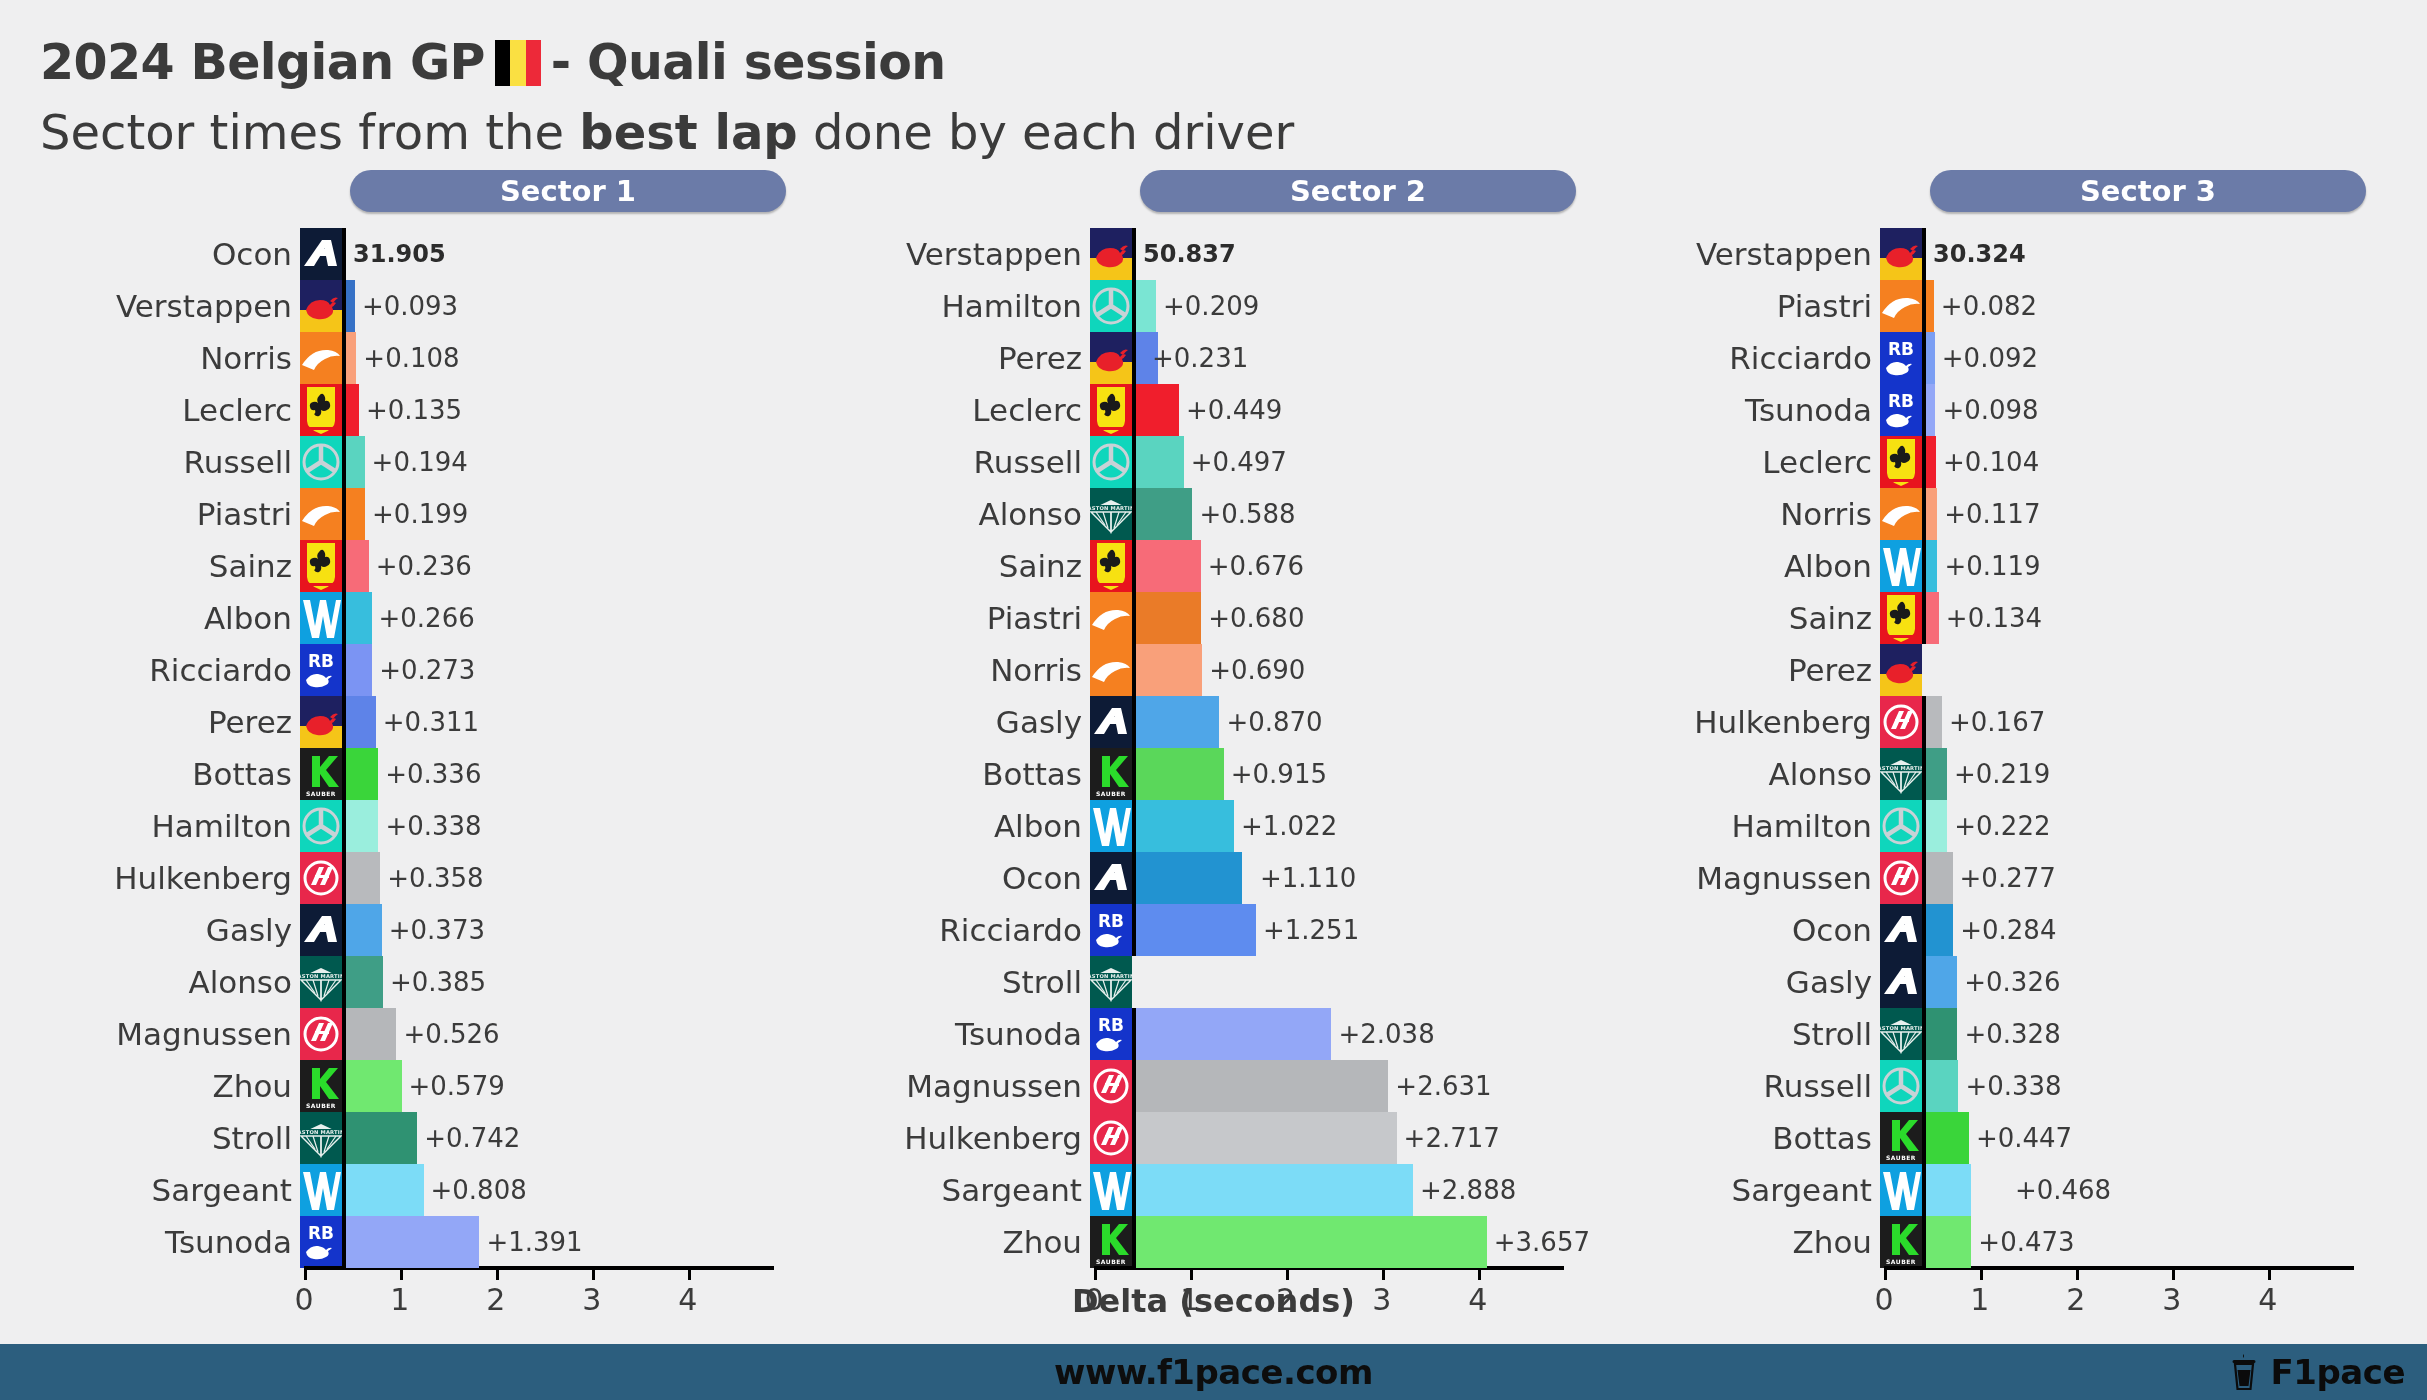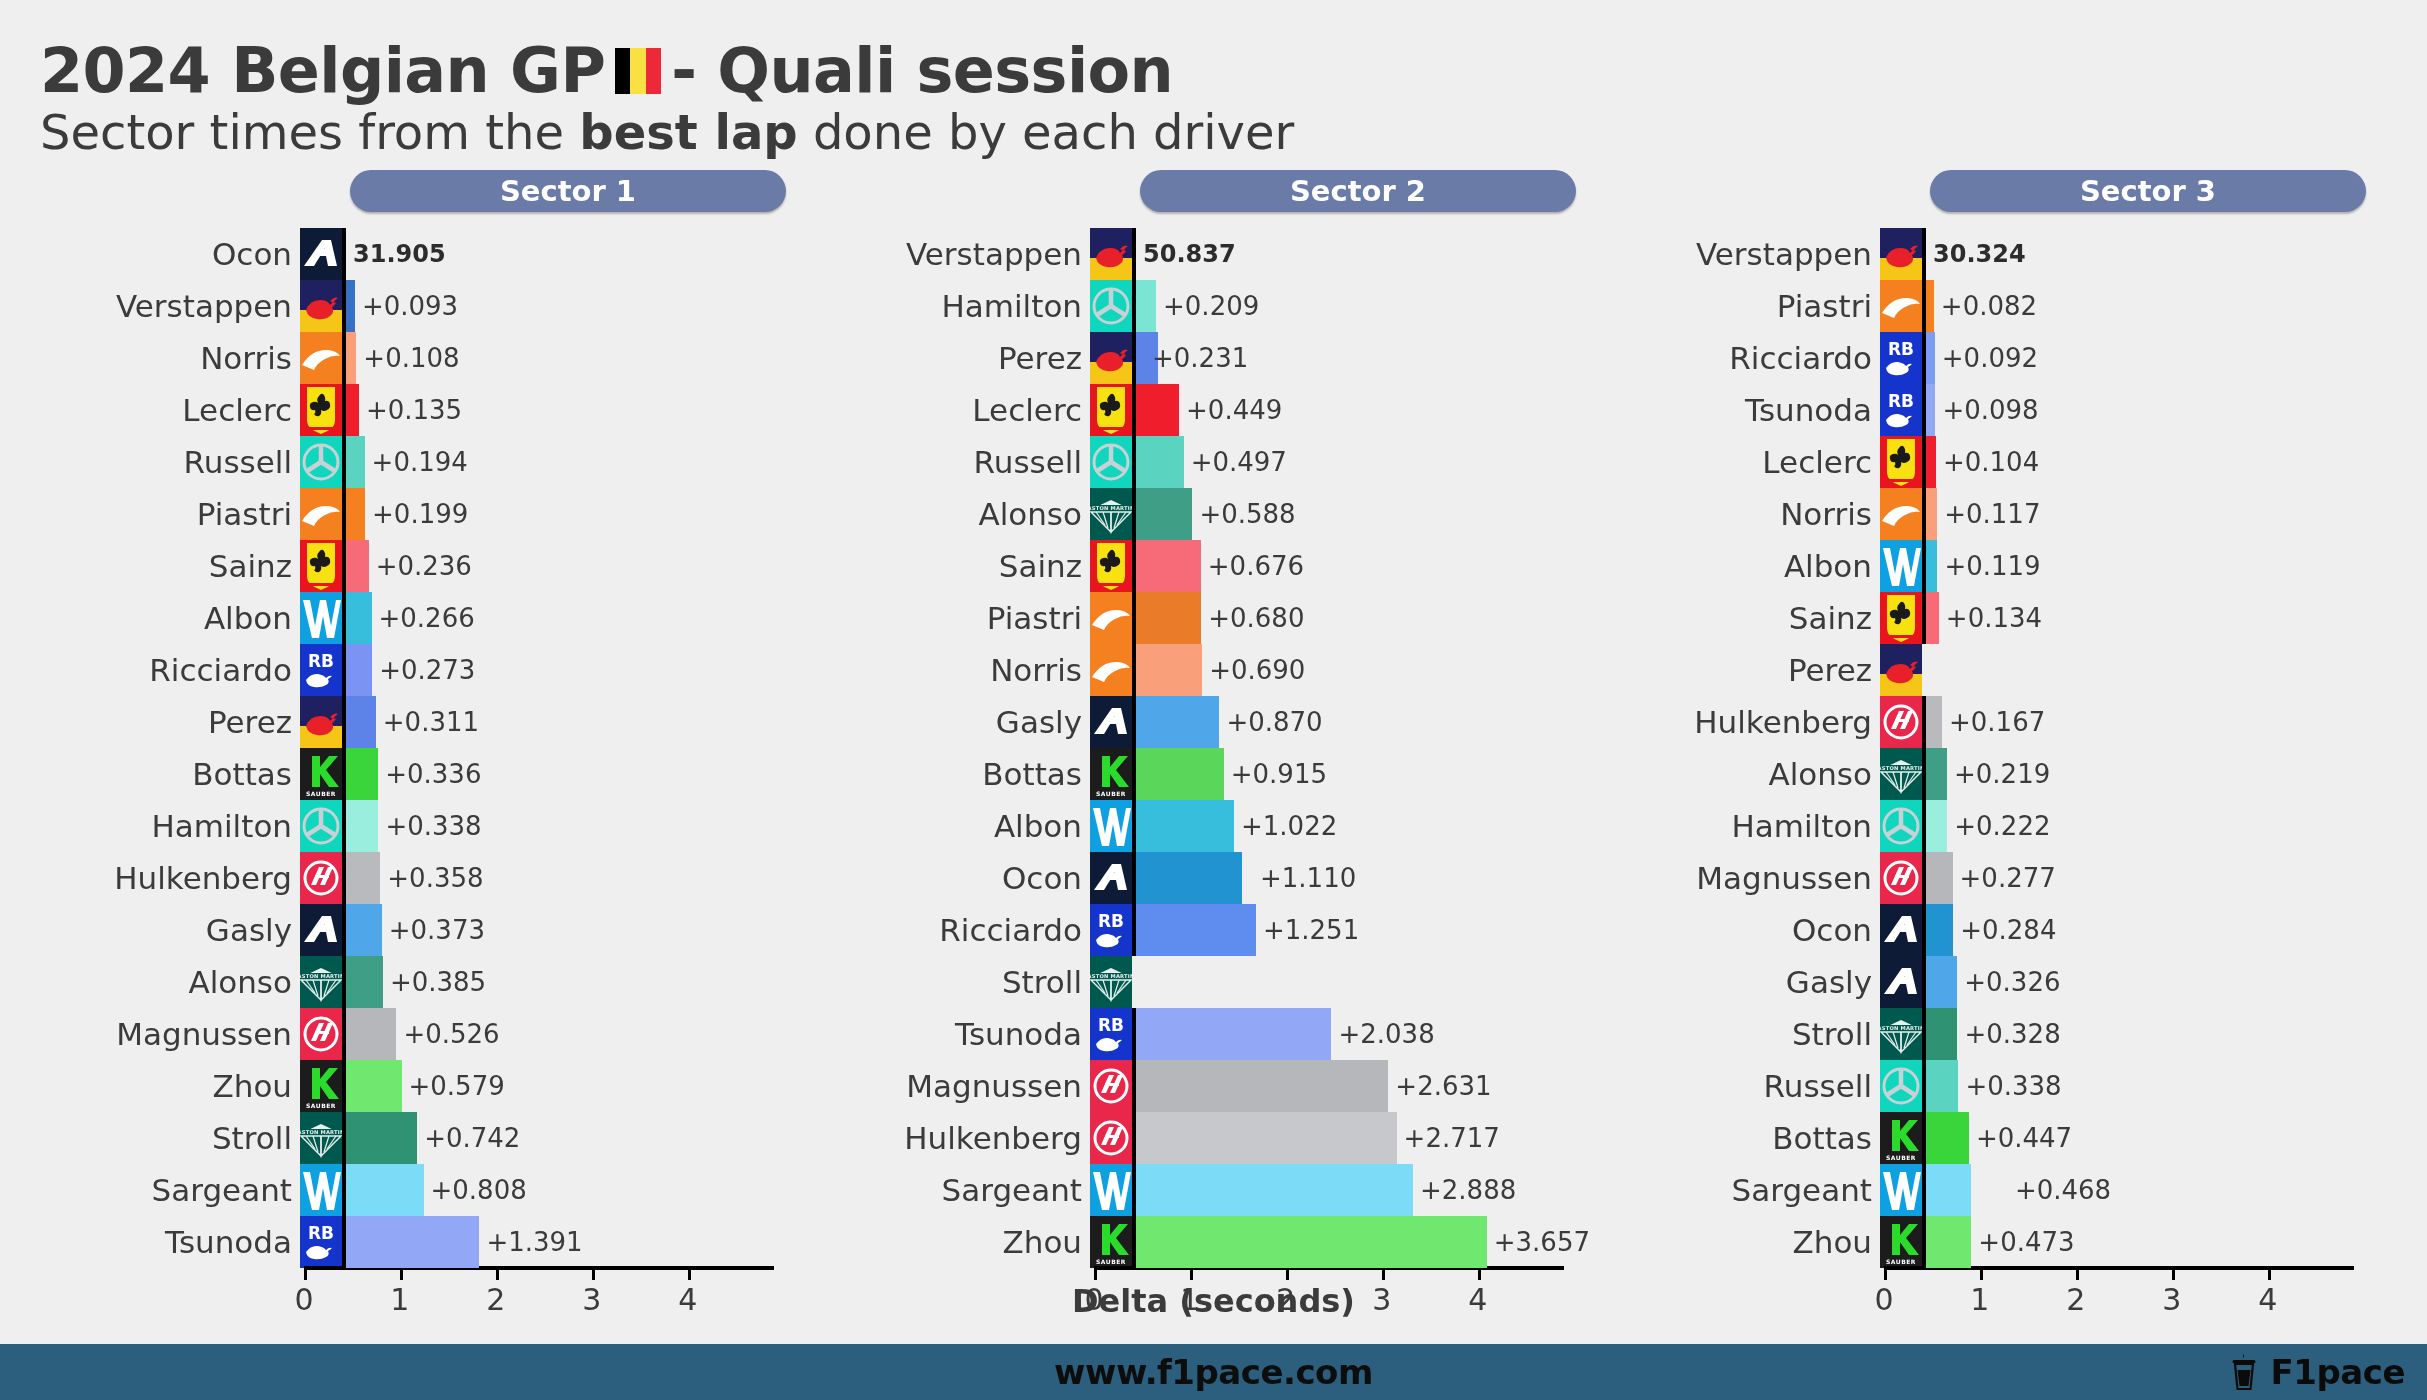--- a/index.html
+++ b/index.html
@@ -7,21 +7,21 @@
     width: 2427px; height: 1400px;
     background: #efeff0;
     font-family: "DejaVu Sans", sans-serif;
     overflow: hidden;
   }
   #root { position: relative; width: 2427px; height: 1400px; background: #efeff0; }
 
   
   .title-wrap { position: absolute; left: 40px; top: 34px; display: flex; align-items: center; }
   .title {
-    font-size: 62px; font-weight: bold; color: #3b3b3b;
+    font-size: 49px; font-weight: bold; color: #3b3b3b;
     letter-spacing: -0.6px; white-space: nowrap;
   }
   .flag {
     display: inline-block; width: 46px; height: 46px; margin: 0 10px;
     background: linear-gradient(to right, #000 0 33.33%, #fae042 33.33% 66.66%, #ed2939 66.66% 100%);
     vertical-align: -6px;
   }
   .subtitle {
     position: absolute; left: 40px; top: 104px;
     font-size: 48px; color: #3b3b3b; white-space: nowrap;

